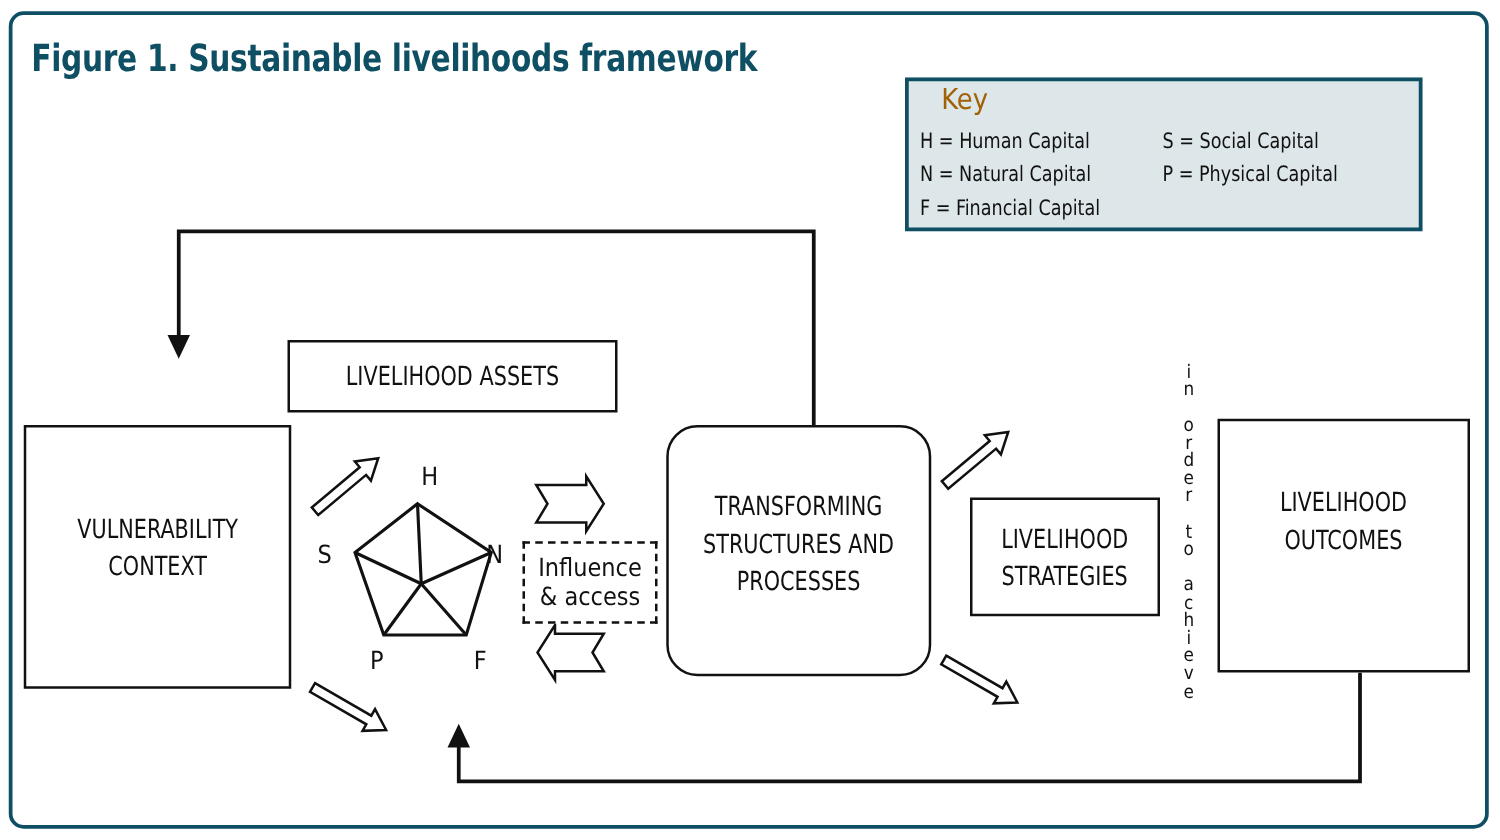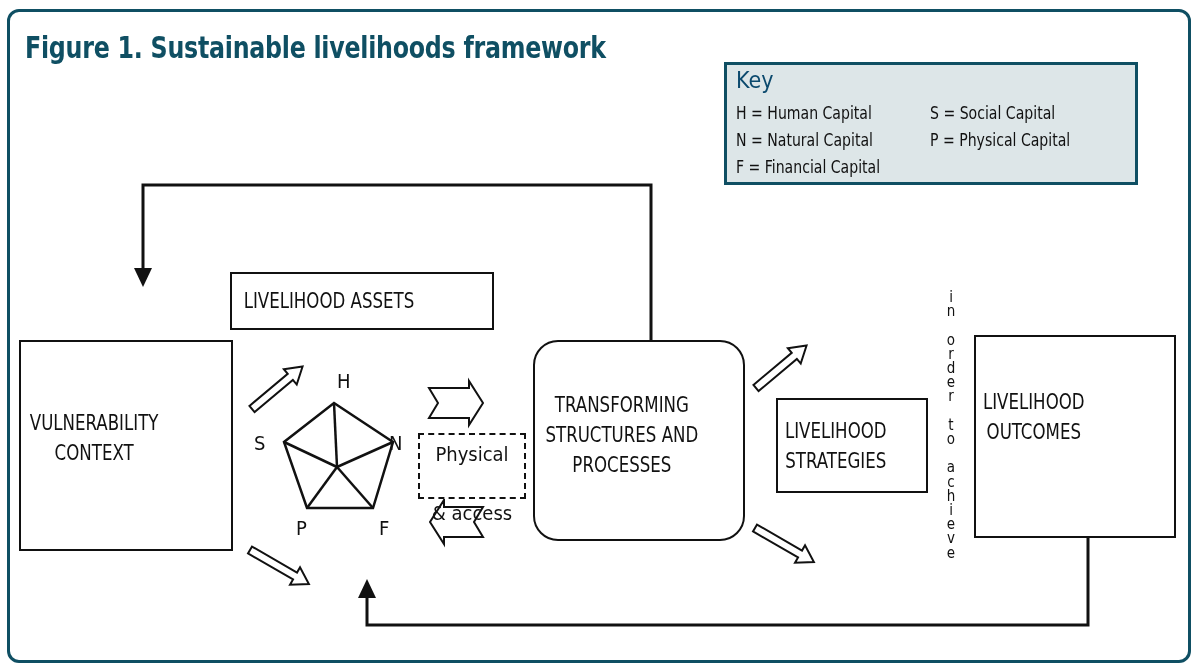--- a/index.html
+++ b/index.html
@@ -5,25 +5,25 @@
   html, body { margin: 0; padding: 0; background: #ffffff; }
   body { width: 1200px; height: 672px; position: relative; overflow: hidden;
          font-family: "DejaVu Sans Condensed", "Liberation Sans Narrow", "Liberation Sans", sans-serif; }
   .frame { position: absolute; left: 7px; top: 9px; width: 1184px; height: 654px;
            border: 3px solid #0f4f63; border-radius: 12px; box-sizing: border-box; }
   .title { position: absolute; left: 25px; top: 30px; font-size: 30px; font-weight: bold;
            color: #0f4f63; letter-spacing: -0.3px; white-space: nowrap;
            transform: scaleX(0.88); transform-origin: left top; }
   .key { position: absolute; left: 724px; top: 62px; width: 414px; height: 123px;
          background: #dde6e8; border: 3px solid #0f4f63; box-sizing: border-box; }
-  .key-title { position: absolute; left: 9px; top: 2px; font-size: 23px; color: #0c4a6e; }
+  .key-title { position: absolute; left: 26px; top: 2px; font-size: 23px; color: #a16207; }
   .key-item { position: absolute; font-size: 17px; color: #111; white-space: nowrap;
               transform: scaleX(0.92); transform-origin: left top; }
   .box { position: absolute; border: 2px solid #111; box-sizing: border-box; background: #fff;
-         display: flex; align-items: center; text-align: center;
+         display: flex; align-items: center; justify-content: center; text-align: center;
          color: #111; font-size: 21px; line-height: 30px; }
   .box span { display: block; transform: scaleX(0.88); }
   .dashed { position: absolute; border: 2px dashed #111; box-sizing: border-box;
             text-align: center; font-size: 20px; line-height: 23px; color: #111; background: #fff; }
   .letter { position: absolute; font-size: 20px; color: #111; }
   .vert { position: absolute; left: 944px; top: 290px; width: 14px; font-size: 15px;
           line-height: 14.2px; color: #111; text-align: center; }
   .vert span { display: block; }
   svg.diagram { position: absolute; left: 0; top: 0; }
 </style>
@@ -89,22 +89,22 @@
     <span>VULNERABILITY</span>
     <span>CONTEXT</span>
   </div>
 </div>
 
 <div class="box" style="left:230px; top:272px; width:264px; height:58px;">
   <span>LIVELIHOOD  ASSETS</span>
 </div>
 
 <div class="dashed" style="left:418px; top:433px; width:108px; height:66px; padding-top:8px;">
-  <span style="display:block;">Physical</span>
-  <span style="display:block;margin-top:36px;">&amp; access</span>
+  <span style="display:block;">Influence</span>
+  <span style="display:block;">&amp; access</span>
 </div>
 
 <div class="box" style="left:533px; top:340px; width:212px; height:201px;border-radius:25px;">
   <div style="margin-top:-12px;">
     <span>TRANSFORMING</span>
     <span>STRUCTURES  AND</span>
     <span>PROCESSES</span>
   </div>
 </div>
 

